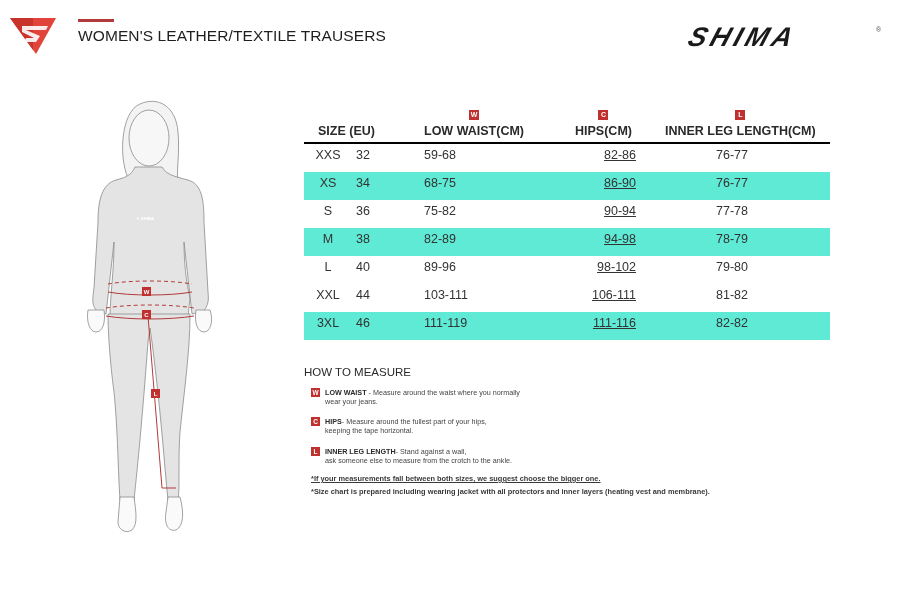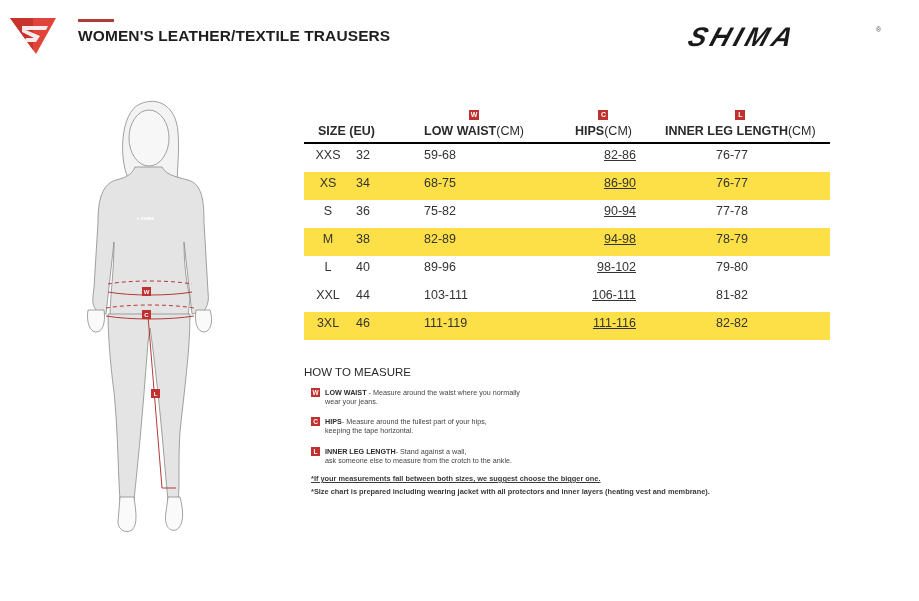--- a/index.html
+++ b/index.html
@@ -1,33 +1,33 @@
 <!DOCTYPE html>
 <html><head>
 <meta charset="utf-8">
 <style>
   html, body { margin:0; padding:0; }
   body { width:919px; height:601px; background:#ffffff; position:relative; overflow:hidden;
          font-family:"Liberation Sans", sans-serif; color:#2a2a2a; }
   .logo-mark { position:absolute; left:10px; top:16px; width:46px; height:38px; }
   .title-bar { position:absolute; left:78px; top:19px; width:36px; height:3px; background:#b33a3a; }
-  .title { position:absolute; left:78px; top:27px; font-size:15.5px; font-weight:bold; letter-spacing:0.1px; color:#1e1e1e; }
+  .title { position:absolute; left:78px; top:27px; font-size:15.5px; font-weight:normal; letter-spacing:0.1px; color:#1e1e1e; }
   .brand { position:absolute; left:686px; top:22px; width:200px; height:30px; }
   .figure { position:absolute; left:80px; top:92px; width:150px; height:450px; }
 
   .table { position:absolute; left:304px; top:104px; width:526px; }
   .thead { position:relative; height:38px; border-bottom:2px solid #000000; }
   .th { position:absolute; bottom:4px; font-size:12.5px; white-space:nowrap; color:#2a2a2a; }
   .th b { font-weight:bold; }
-  .th .unit { font-weight:normal; }
+  .th .unit { font-weight:bold; }
   .badge { display:inline-block; width:10px; height:10px; background:#c0302f; color:#fff; font-size:7px;
            font-weight:bold; text-align:center; line-height:10px; }
   .th .badge { position:absolute; top:-14px; left:50%; margin-left:-5px; }
   .row { position:relative; height:28px; font-size:12.5px; color:#333; }
-  .row.alt { background:#fde047; }
+  .row.alt { background:#5eead4; }
   .cell { position:absolute; top:4px; white-space:nowrap; }
   .c-size { left:0; width:48px; text-align:center; }
   .c-eu { left:52px; }
   .c-waist { left:120px; width:80px; text-align:left; }
   .c-hips { left:252px; width:80px; text-align:right;text-decoration:underline; }
   .c-leg { left:388px; width:80px; text-align:center; }
 
   .how { position:absolute; left:304px; top:366px; font-size:11.5px; font-weight:normal; color:#2a2a2a; }
   .mitem { position:absolute; left:311px; font-size:7.2px; line-height:9px; color:#444; width:260px; }
   .mitem .badge { position:absolute; left:0; top:0; width:9px; height:9px; line-height:9px; font-size:6.5px; }

